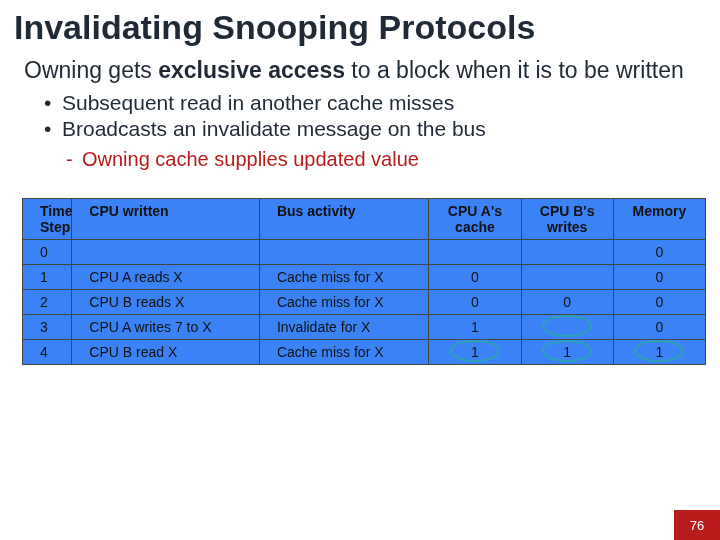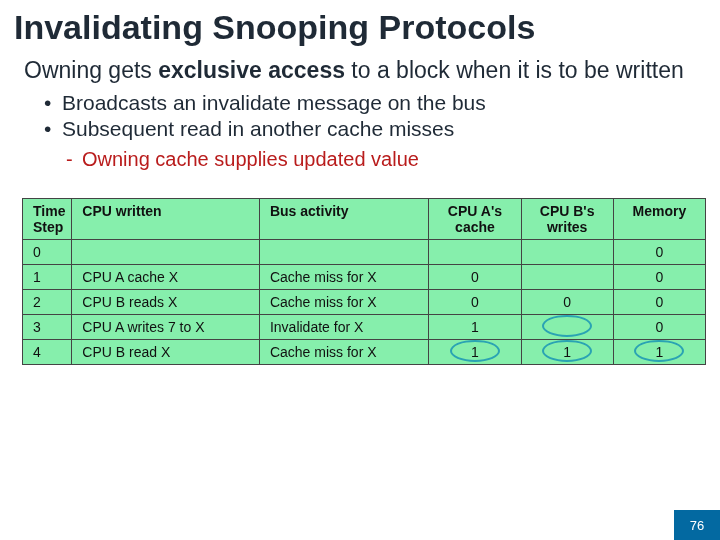--- a/index.html
+++ b/index.html
@@ -7,42 +7,42 @@
 h1{font-size:34px;font-weight:700;margin:0 0 10px 0;color:#1f2a36;letter-spacing:0}
 .lead{font-size:23px;line-height:1.18;margin:0 10px 6px 10px;color:#1f2a36}
 .lead .em{font-weight:700}
 ul.b1{list-style:none;margin:2px 0 0 0;padding:0 0 0 30px}
 ul.b1>li{font-size:21px;line-height:1.22;margin:0;color:#1f2a36}
 ul.b1>li:before{content:"•";display:inline-block;width:18px}
 ul.b2{list-style:none;margin:6px 0 0 0;padding:0 0 0 52px}
 ul.b2>li{font-size:20px;line-height:1.25;color:#b91c1c}
 ul.b2>li:before{content:"-";display:inline-block;width:16px}
 table{border-collapse:collapse;width:684px;margin:26px 8px 0 8px;table-layout:fixed}
-th,td{border:1px solid #444;padding:4px 10px;font-size:14px;vertical-align:top;text-align:left;color:#111;background:#86efac}
+th,td{border:1px solid #444;padding:4px 17px;font-size:14px;vertical-align:top;text-align:left;color:#111;background:#3b82f6}
 th{font-weight:700}
 col.c0{width:46px}col.c1{width:175px}col.c2{width:158px}col.c3{width:86px}col.c4{width:86px}col.c5{width:86px}
 .hcent{text-align:center}
 .cell{position:relative}
 .cellval{position:relative;z-index:2}
 .oval{position:absolute;left:50%;top:50%;transform:translate(-50%,-55%);width:46px;height:18px;border:2px solid #2aa3b3;border-radius:50%;z-index:1}
-.pgnum{position:absolute;right:0;bottom:0;width:46px;height:30px;background:#0369a1;color:#fff;font-size:13px;display:flex;align-items:center;justify-content:center}
+.pgnum{position:absolute;right:0;bottom:0;width:46px;height:30px;background:#b91c1c;color:#fff;font-size:13px;display:flex;align-items:center;justify-content:center}
 </style>
 </head>
 <body>
 
 <div class="slide">
   <h1>Invalidating Snooping Protocols</h1>
 
   <p class="lead">
     <span>Owning gets </span><span class="em">exclusive access</span><span> to a block when it is to be written</span>
   </p>
 
   <ul class="b1">
+    <li><span>Subsequent read in another cache misses</span></li>
     <li><span>Broadcasts an invalidate message on the bus</span></li>
-    <li><span>Subsequent read in another cache misses</span></li>
   </ul>
   <ul class="b2">
     <li><span>Owning cache supplies updated value</span></li>
   </ul>
 
   <table>
     <colgroup>
         <col class="c0">
         <col class="c1">
         <col class="c2">
@@ -64,21 +64,21 @@
       <tr>
         <td>0</td>
         <td></td>
         <td></td>
         <td class="hcent"></td>
         <td class="hcent"></td>
         <td class="hcent">0</td>
       </tr>
       <tr>
         <td>1</td>
-        <td>CPU A cache X</td>
+        <td>CPU A reads X</td>
         <td>Cache miss for X</td>
         <td class="hcent">0</td>
         <td class="hcent"></td>
         <td class="hcent">0</td>
       </tr>
       <tr>
         <td>2</td>
         <td>CPU B reads X</td>
         <td>Cache miss for X</td>
         <td class="hcent">0</td>

